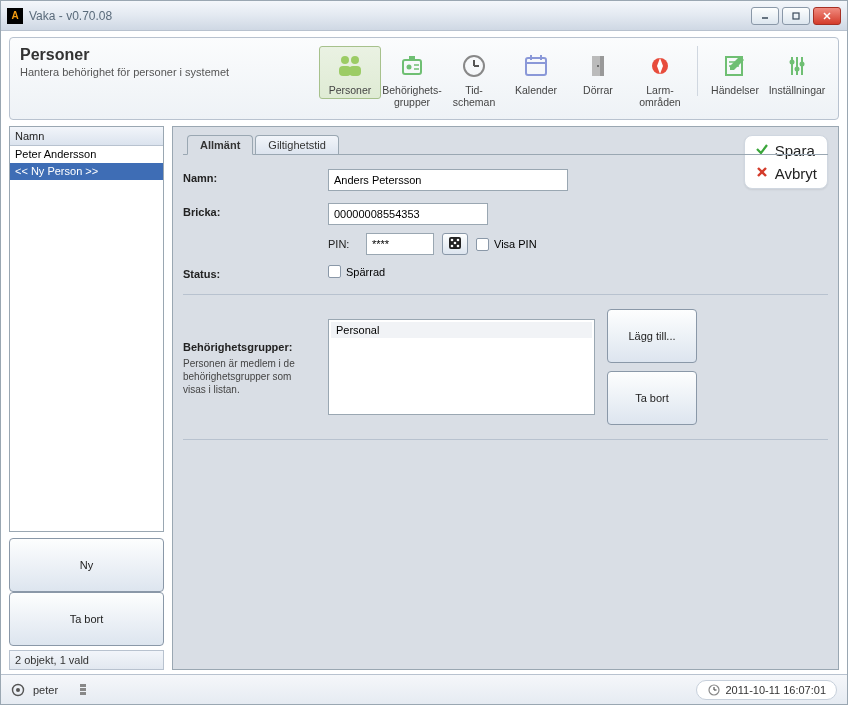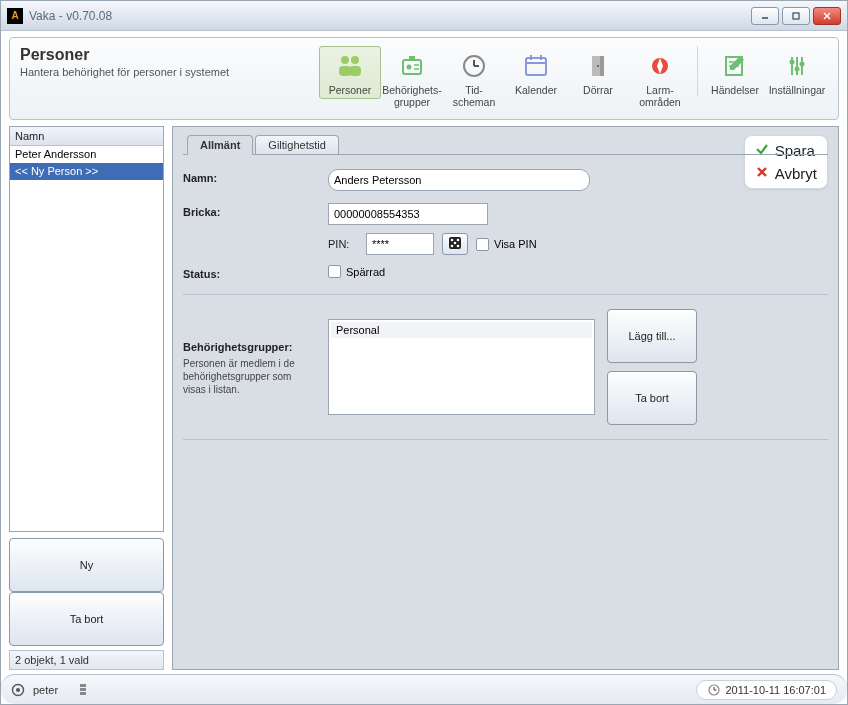--- a/index.html
+++ b/index.html
@@ -246,21 +246,21 @@
     line-height: 1.3;
     width: 130px;
   }
   .text-input {
     border: 1px solid #9aa7b2;
     background: #fff;
     padding: 3px 5px;
     font-size: 11px;
     height: 22px;
   }
-  .name-input { width: 262px; border-radius: 10px; }
+  .name-input { width: 240px; }
   .bricka-input { width: 160px; }
   .pin-input { width: 68px; }
 
   .pin-row {
     display: flex;
     align-items: center;
     gap: 8px;
     margin-top: 8px;
   }
   .pin-row .pin-label { font-size: 11px; color: #222; width: 30px; }
@@ -333,21 +333,20 @@
   .statusbar {
     height: 30px;
     border-top: 1px solid #b8c2cf;
     background: linear-gradient(to bottom, #f5f7fa, #e6ebf2);
     display: flex;
     align-items: center;
     padding: 0 10px;
     gap: 8px;
     font-size: 11px;
     color: #333;
-    border-radius: 14px;
   }
   .statusbar .sb-right {
     margin-left: auto;
     display: flex;
     align-items: center;
     gap: 4px;
     border: 1px solid #c7d0db;
     border-radius: 10px;
     background: #fff;
     padding: 2px 10px;

